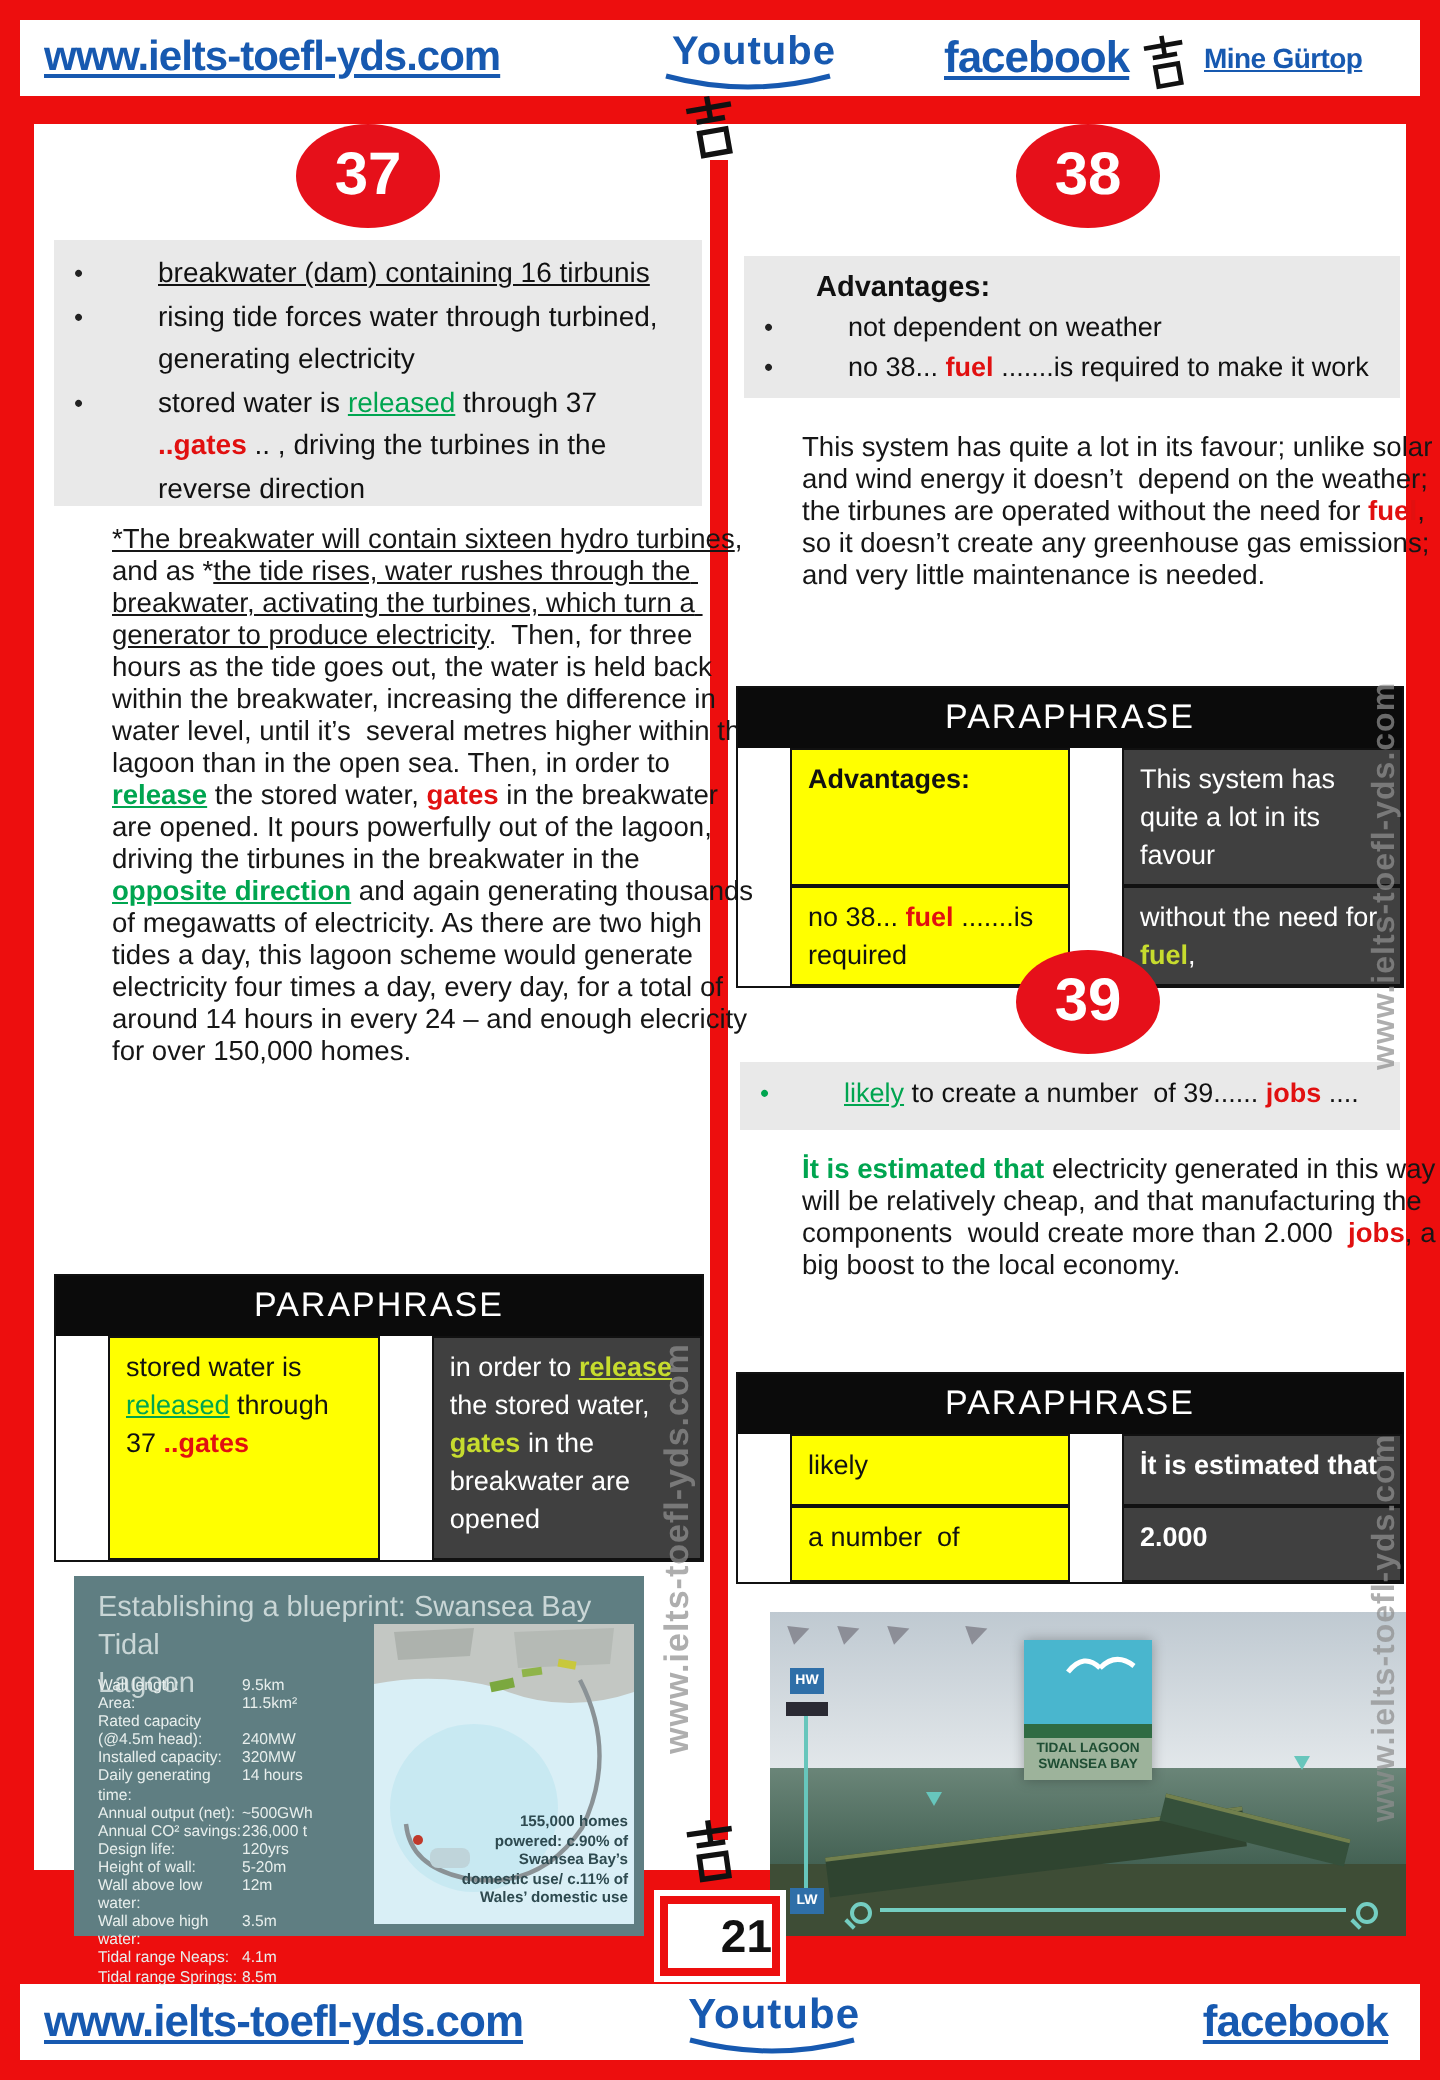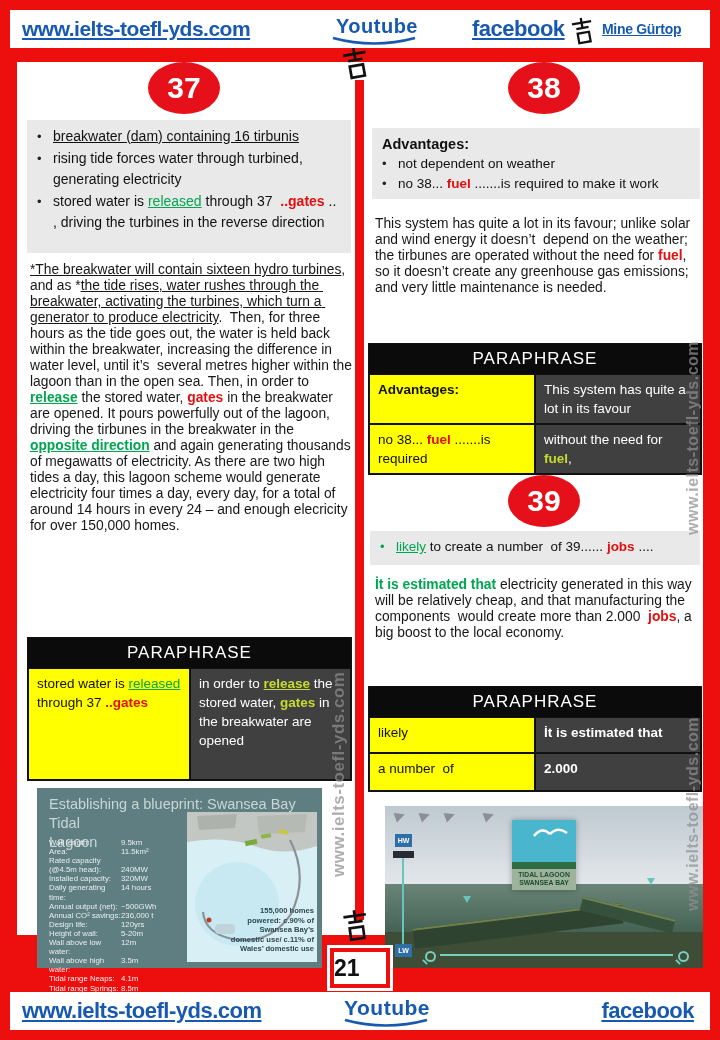--- a/index.html
+++ b/index.html
@@ -31,21 +31,21 @@
 
   
   .bubble { position:absolute; width:72px; height:52px; background:#E6101A; border-radius:50%;
             color:#fff; font-weight:bold; font-size:30px; display:flex; align-items:center; justify-content:center; z-index:3; }
 
   
   .note-box { position:absolute; background:#E9E9E9; z-index:3; padding:6px 10px; font-size:14px; line-height:21.5px; color:#111; }
   .bullet-row { display:flex; }
   .dot { width:16px; flex:0 0 16px; font-size:13px; color:#222; }
   .dot-green { color:#00A550; }
-  .rich { white-space:pre-wrap; }
+  .rich { white-space:pre-wrap;margin-left:26px; }
   .box-title { font-weight:bold; font-size:14.5px; }
 
   
   .para { position:absolute; z-index:3; font-size:13.8px; line-height:16px; color:#161616; white-space:pre-wrap; }
 
   
   .s-u   { text-decoration:underline; }
   .s-b   { font-weight:bold; }
   .s-gu  { color:#00A550; text-decoration:underline; }
   .s-gb  { color:#00A550; font-weight:bold; }
@@ -108,21 +108,21 @@
   
   .wm { position:absolute; writing-mode:vertical-rl; transform:rotate(180deg); color:#8F8F8F; font-weight:bold;
         z-index:6; opacity:0.72; letter-spacing:0.5px; }
   .wm1 { left:329px; top:585px; height:292px; font-size:17px; }
   .wm2 { left:684px; top:283px; height:252px; font-size:16px; }
   .wm3 { left:684px; top:653px; height:258px; font-size:16px; }
 
   
   .page-num { position:absolute; left:330px; top:948px; width:60px; height:40px; background:#fff;
               border:4px solid #ED0E0E; box-shadow:0 0 0 3px #fff; z-index:7; display:flex;
-              align-items:center; justify-content:flex-start; font-size:23px; font-weight:bold; color:#111; }
+              align-items:center; justify-content:flex-end; font-size:23px; font-weight:bold; color:#111; }
 </style>
 </head>
 <body>
 
 <div class="page">
 
   <div class="bar header-bar">
     <span class="blue-link site-link">www.ielts-toefl-yds.com</span>
     <span class="yt-wrap yt-head">
       <span class="yt-text">Youtube</span>

